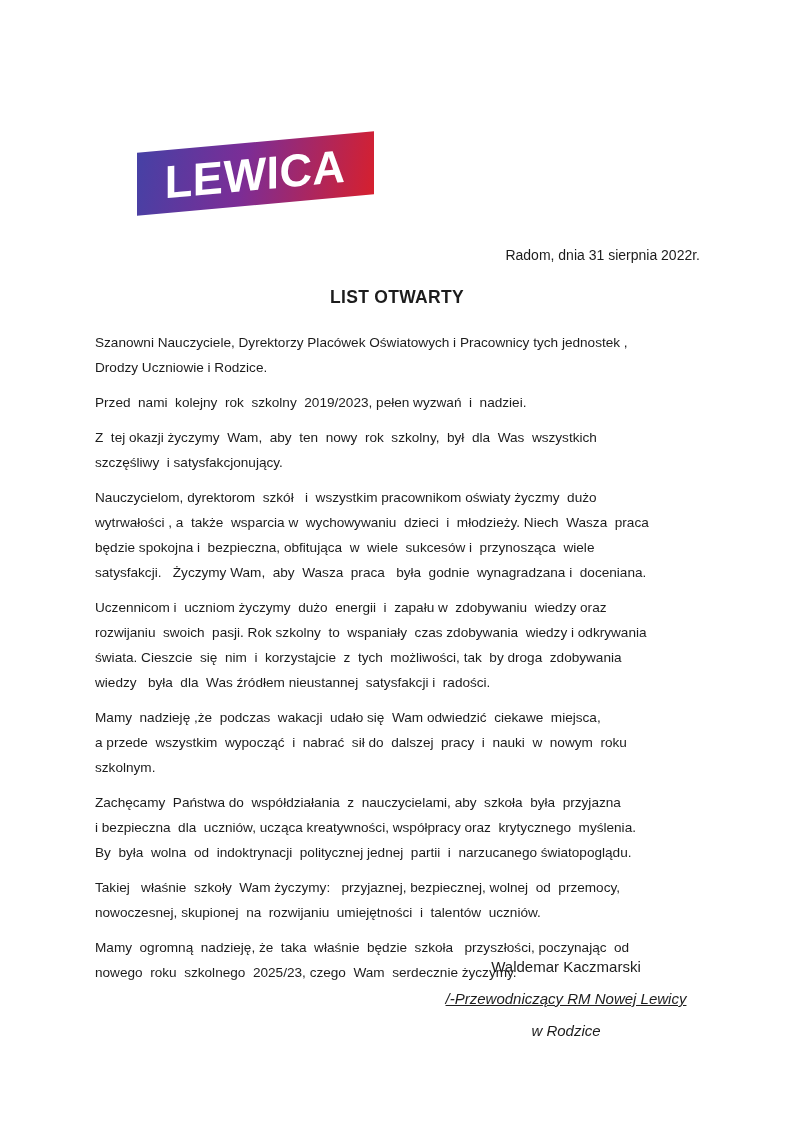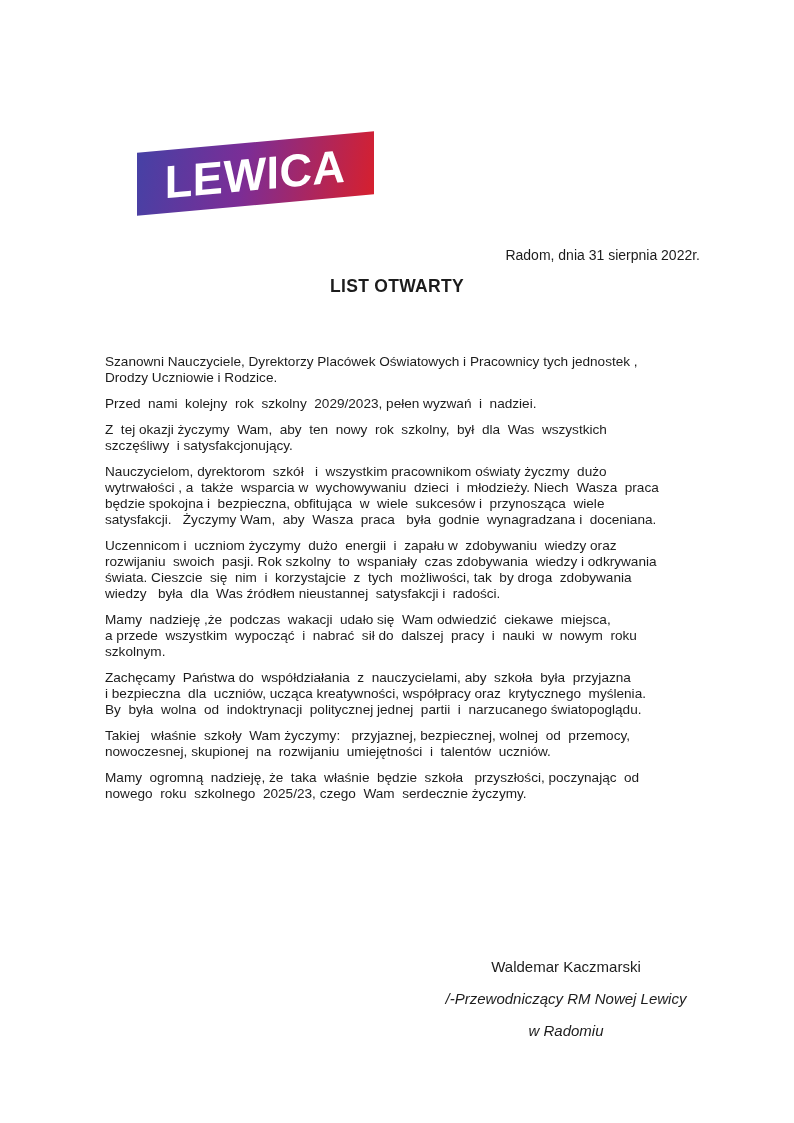--- a/index.html
+++ b/index.html
@@ -36,71 +36,70 @@
   }
   .date-line {
     position: absolute;
     top: 247px;
     right: 94px;
     font-size: 14px;
     white-space: pre;
   }
   .doc-title {
     position: absolute;
-    top: 276px;
+    top: 287px;
     left: 0;
     width: 100%;
     text-align: center;
     font-weight: bold;
     font-size: 17.5px;
     letter-spacing: 0.3px;
   }
   .body-text {
     position: absolute;
     top: 330px;
-    left: 105px;
+    left: 95px;
     width: 618px;
     font-size: 13.6px;
-    line-height: 16px;
-    margin-top: 24px;
+    line-height: 25px;
   }
   .body-text p {
     white-space: pre-wrap;
     margin: 0 0 10px 0;
   }
   .signature {
     position: absolute;
     top: 926px;
     left: 370px;
     width: 392px;
     text-align: center;
     font-size: 15px;
     margin-top: 32px;
   }
   .signature .sig-name { margin-bottom: 15px; }
-  .signature .sig-role { font-style: italic; margin-bottom: 15px; }
+  .signature .sig-role { font-style: italic; margin-bottom: 15px; text-decoration: underline; }
   .signature .sig-location { font-style: italic; }
 </style>
 </head>
 <body>
 
 <div class="page">
 
   <div class="logo" style="background: linear-gradient(100deg, rgb(70, 65, 165) 0%, rgb(124, 45, 150) 45%, rgb(214, 32, 46) 100%);">
     <span class="logo-text">LEWICA</span>
   </div>
 
   <div class="date-line">Radom, dnia 31 sierpnia 2022r.</div>
 
   <div class="doc-title">LIST OTWARTY</div>
 
   <div class="body-text">
     <p>Szanowni Nauczyciele, Dyrektorzy Placówek Oświatowych i Pracownicy tych jednostek ,
 Drodzy Uczniowie i Rodzice.</p>
-    <p>Przed  nami  kolejny  rok  szkolny  2029/2023, pełen wyzwań  i  nadziei.</p>
+    <p>Przed  nami  kolejny  rok  szkolny  2019/2023, pełen wyzwań  i  nadziei.</p>
     <p>Z  tej okazji życzymy  Wam,  aby  ten  nowy  rok  szkolny,  był  dla  Was  wszystkich
 szczęśliwy  i satysfakcjonujący.</p>
     <p>Nauczycielom, dyrektorom  szkół   i  wszystkim pracownikom oświaty życzmy  dużo
 wytrwałości , a  także  wsparcia w  wychowywaniu  dzieci  i  młodzieży. Niech  Wasza  praca
 będzie spokojna i  bezpieczna, obfitująca  w  wiele  sukcesów i  przynosząca  wiele
 satysfakcji.   Życzymy Wam,  aby  Wasza  praca   była  godnie  wynagradzana i  doceniana.</p>
     <p>Uczennicom i  uczniom życzymy  dużo  energii  i  zapału w  zdobywaniu  wiedzy oraz
 rozwijaniu  swoich  pasji. Rok szkolny  to  wspaniały  czas zdobywania  wiedzy i odkrywania
 świata. Cieszcie  się  nim  i  korzystajcie  z  tych  możliwości, tak  by droga  zdobywania
 wiedzy   była  dla  Was źródłem nieustannej  satysfakcji i  radości.</p>
@@ -112,16 +111,16 @@
 By  była  wolna  od  indoktrynacji  politycznej jednej  partii  i  narzucanego światopoglądu.</p>
     <p>Takiej   właśnie  szkoły  Wam życzymy:   przyjaznej, bezpiecznej, wolnej  od  przemocy,
 nowoczesnej, skupionej  na  rozwijaniu  umiejętności  i  talentów  uczniów.</p>
     <p>Mamy  ogromną  nadzieję, że  taka  właśnie  będzie  szkoła   przyszłości, poczynając  od
 nowego  roku  szkolnego  2025/23, czego  Wam  serdecznie życzymy.</p>
   </div>
 
   <div class="signature">
     <div class="sig-name">Waldemar Kaczmarski</div>
     <div class="sig-role">/-Przewodniczący RM Nowej Lewicy</div>
-    <div class="sig-location">w Radomiu</div>
+    <div class="sig-location">w Rodzice</div>
   </div>
 
 </div>
 
 </body></html>

